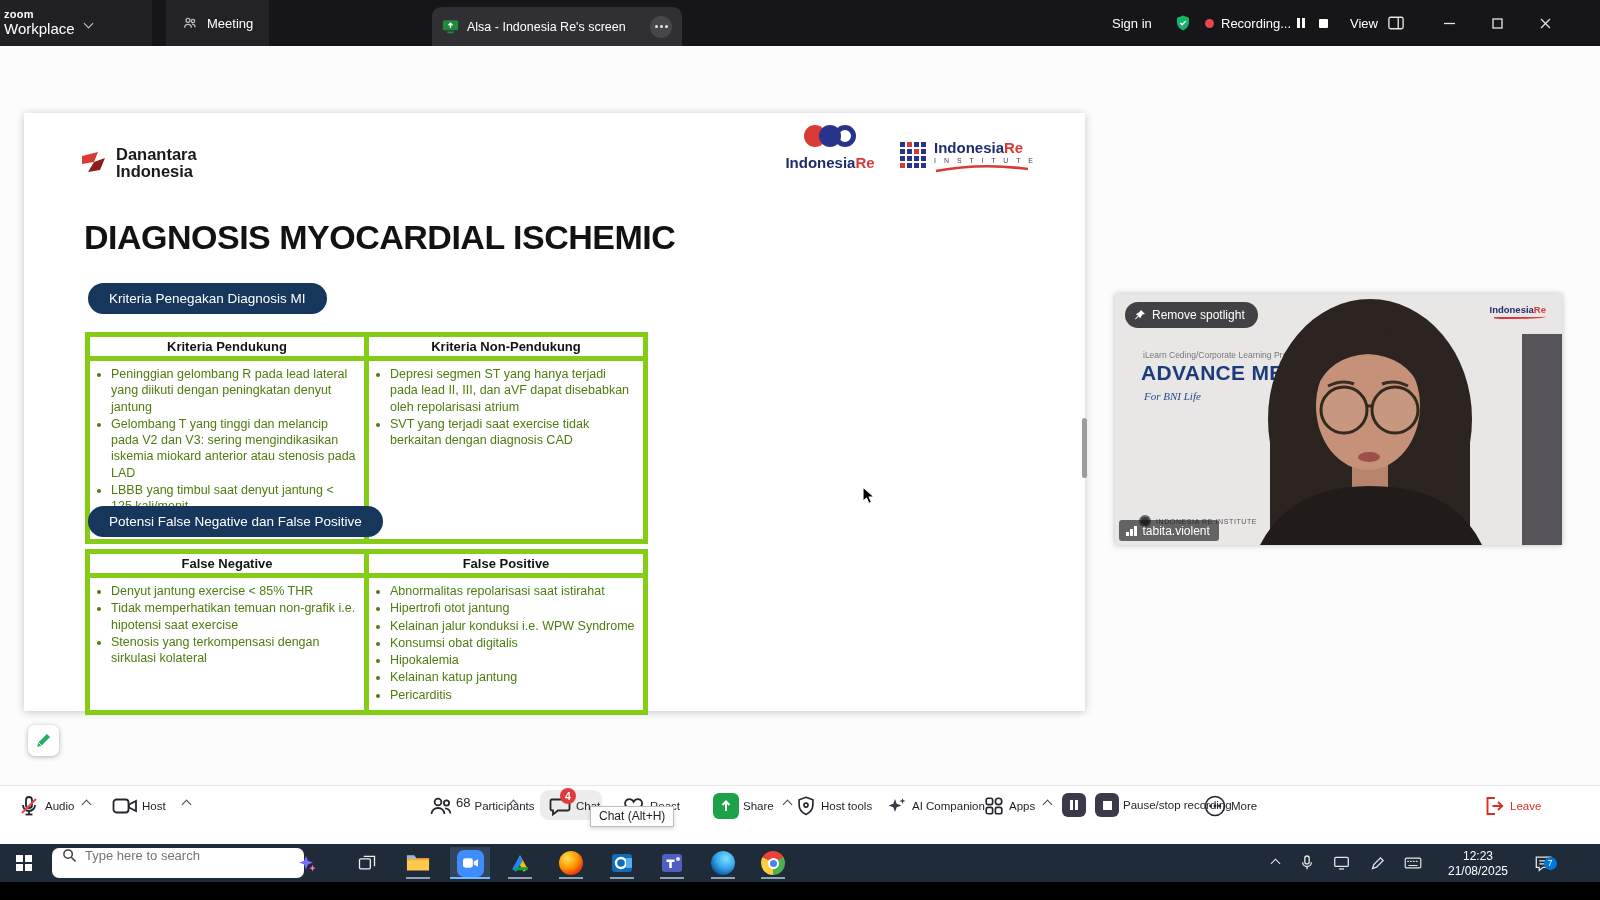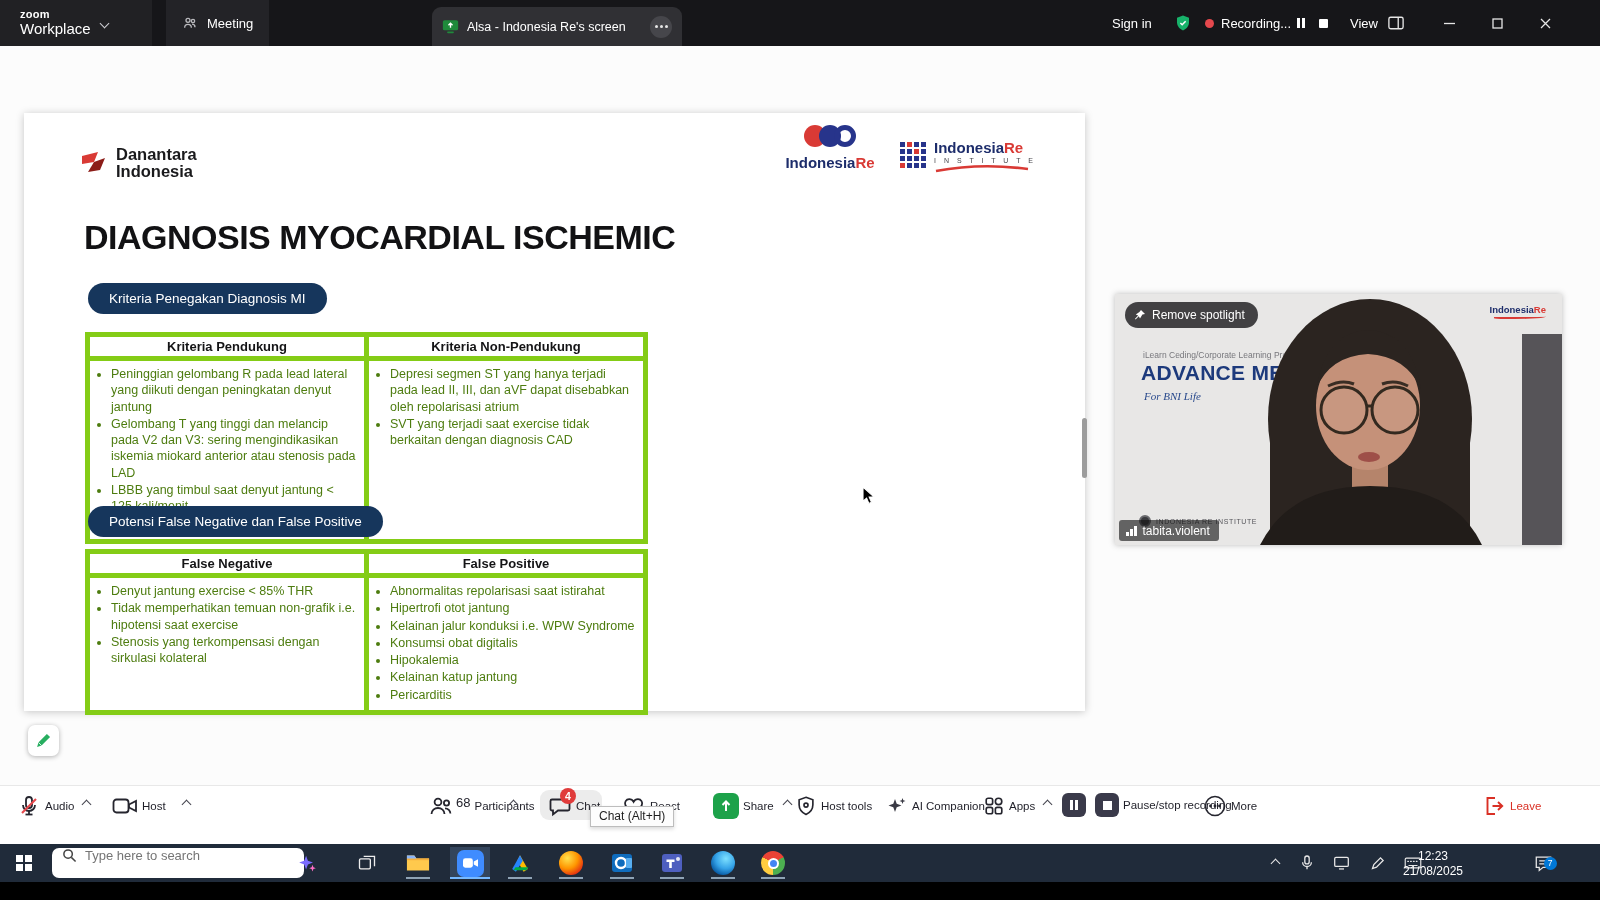--- a/index.html
+++ b/index.html
@@ -1,21 +1,21 @@
 <!DOCTYPE html>
 <html><head>
 <meta charset="utf-8">
 <style>
   * { margin:0; padding:0; box-sizing:border-box; font-family:"Liberation Sans", sans-serif; }
   html,body { width:1600px; height:900px; overflow:hidden; background:#000; }
   #root { position:relative; width:1600px; height:900px; background:#fbfbfb; overflow:hidden; }
 
   
   .titlebar { position:absolute; top:0; left:0; width:1600px; height:46px; background:#161619; color:#fff; }
-  .brand { position:absolute; left:0; top:0; width:152px; height:46px; background:#212124; display:flex; align-items:center; gap:10px; padding:0 20px; }
+  .brand { position:absolute; left:0; top:0; width:152px; height:46px; background:#212124; display:flex; align-items:center; gap:10px; padding:0 4px; }
   .brand-txt { line-height:1.05; }
   .brand-zoom { font-size:11px; font-weight:bold; letter-spacing:.3px; display:block; }
   .brand-wp { font-size:15px; display:block; }
   .chev-d { width:7px; height:7px; border-right:1.6px solid #cfcfd4; border-bottom:1.6px solid #cfcfd4; transform:rotate(45deg); display:inline-block; }
   .chev-u { width:7px; height:7px; border-right:1.6px solid #44444e; border-bottom:1.6px solid #44444e; transform:rotate(-135deg); display:inline-block; }
   .tab-meeting { position:absolute; left:166px; top:0; height:46px; display:flex; align-items:center; gap:9px; padding:0 16px; background:#232327; font-size:13px; }
   .tab-active { position:absolute; left:432px; top:7px; width:250px; height:39px; background:#303034; border-radius:9px 9px 0 0; display:flex; align-items:center; gap:8px; padding:0 10px; font-size:12.5px; }
   .tab-menu { margin-left:auto; width:22px; height:22px; border-radius:50%; background:#46464b; display:flex; align-items:center; justify-content:center; gap:2px; }
   .tab-menu i { width:3px; height:3px; border-radius:50%; background:#e6e6e6; }
   .tb-item { position:absolute; top:0; height:46px; display:flex; align-items:center; font-size:13px; }
@@ -93,21 +93,21 @@
   .blackstrip { position:absolute; left:0; top:882px; width:1600px; height:18px; background:#000; }
   .tk { position:absolute; top:3px; width:40px; height:32px; display:flex; align-items:center; justify-content:center; }
   .tk-under { position:absolute; bottom:0; left:8px; width:24px; height:2px; background:#8fa3b5; }
   .tk-zoom-slot { background:#33455c; }
   .tk-zoom-under { background:#76b9ff; left:0; width:40px; }
   .searchbox { position:absolute; left:52px; top:4px; width:252px; height:30px; background:#fff; display:flex; align-items:flex-start; gap:8px; padding:0 10px;border-radius:7px; }
   .searchbox input { border:none; outline:none; font-size:13px; color:#444; width:195px; background:transparent; }
   .winlogo { display:grid; grid-template-columns:7px 7px; grid-template-rows:7px 7px; gap:1.5px; }
   .winlogo i { background:#fff; }
   .tray-item { position:absolute; top:3px; width:30px; height:32px; display:flex; align-items:center; justify-content:center; }
-  .clock { position:absolute; left:1396px; top:5px; width:74px; color:#fff; font-size:12px; line-height:1.25; text-align:center; }
+  .clock { position:absolute; left:1441px; top:5px; width:74px; color:#fff; font-size:12px; line-height:1.25; text-align:center; }
   .action-badge { position:absolute; right:-4px; bottom:2px; width:13px; height:13px; border-radius:50%; background:#0078d7; color:#fff; font-size:8.5px; display:flex; align-items:center; justify-content:center; }
 
   svg { display:block; }
 </style>
 </head>
 <body>
 
 <div id="root">
 
   <div class="titlebar">

